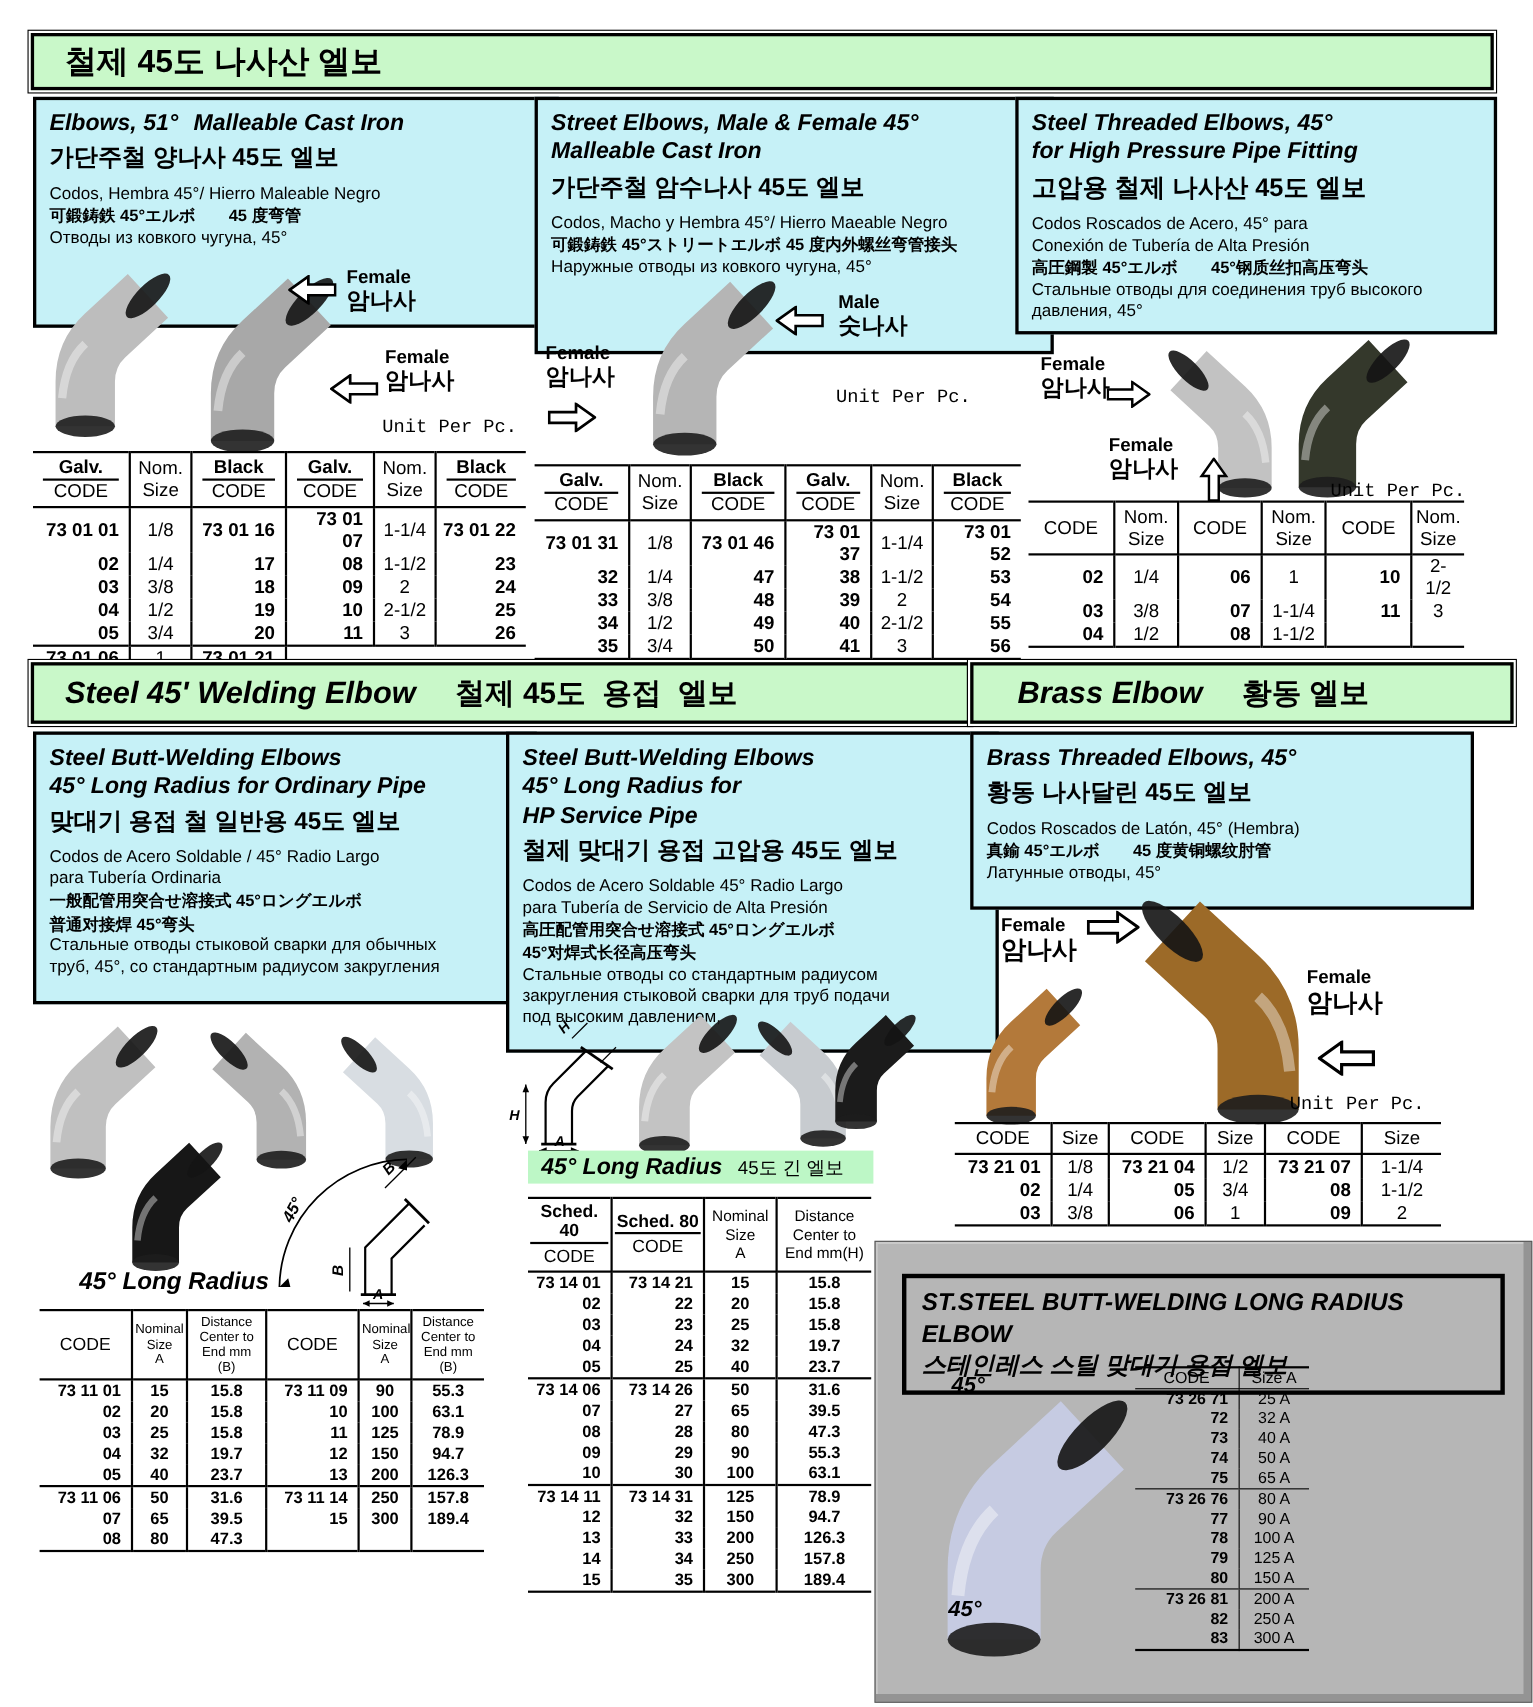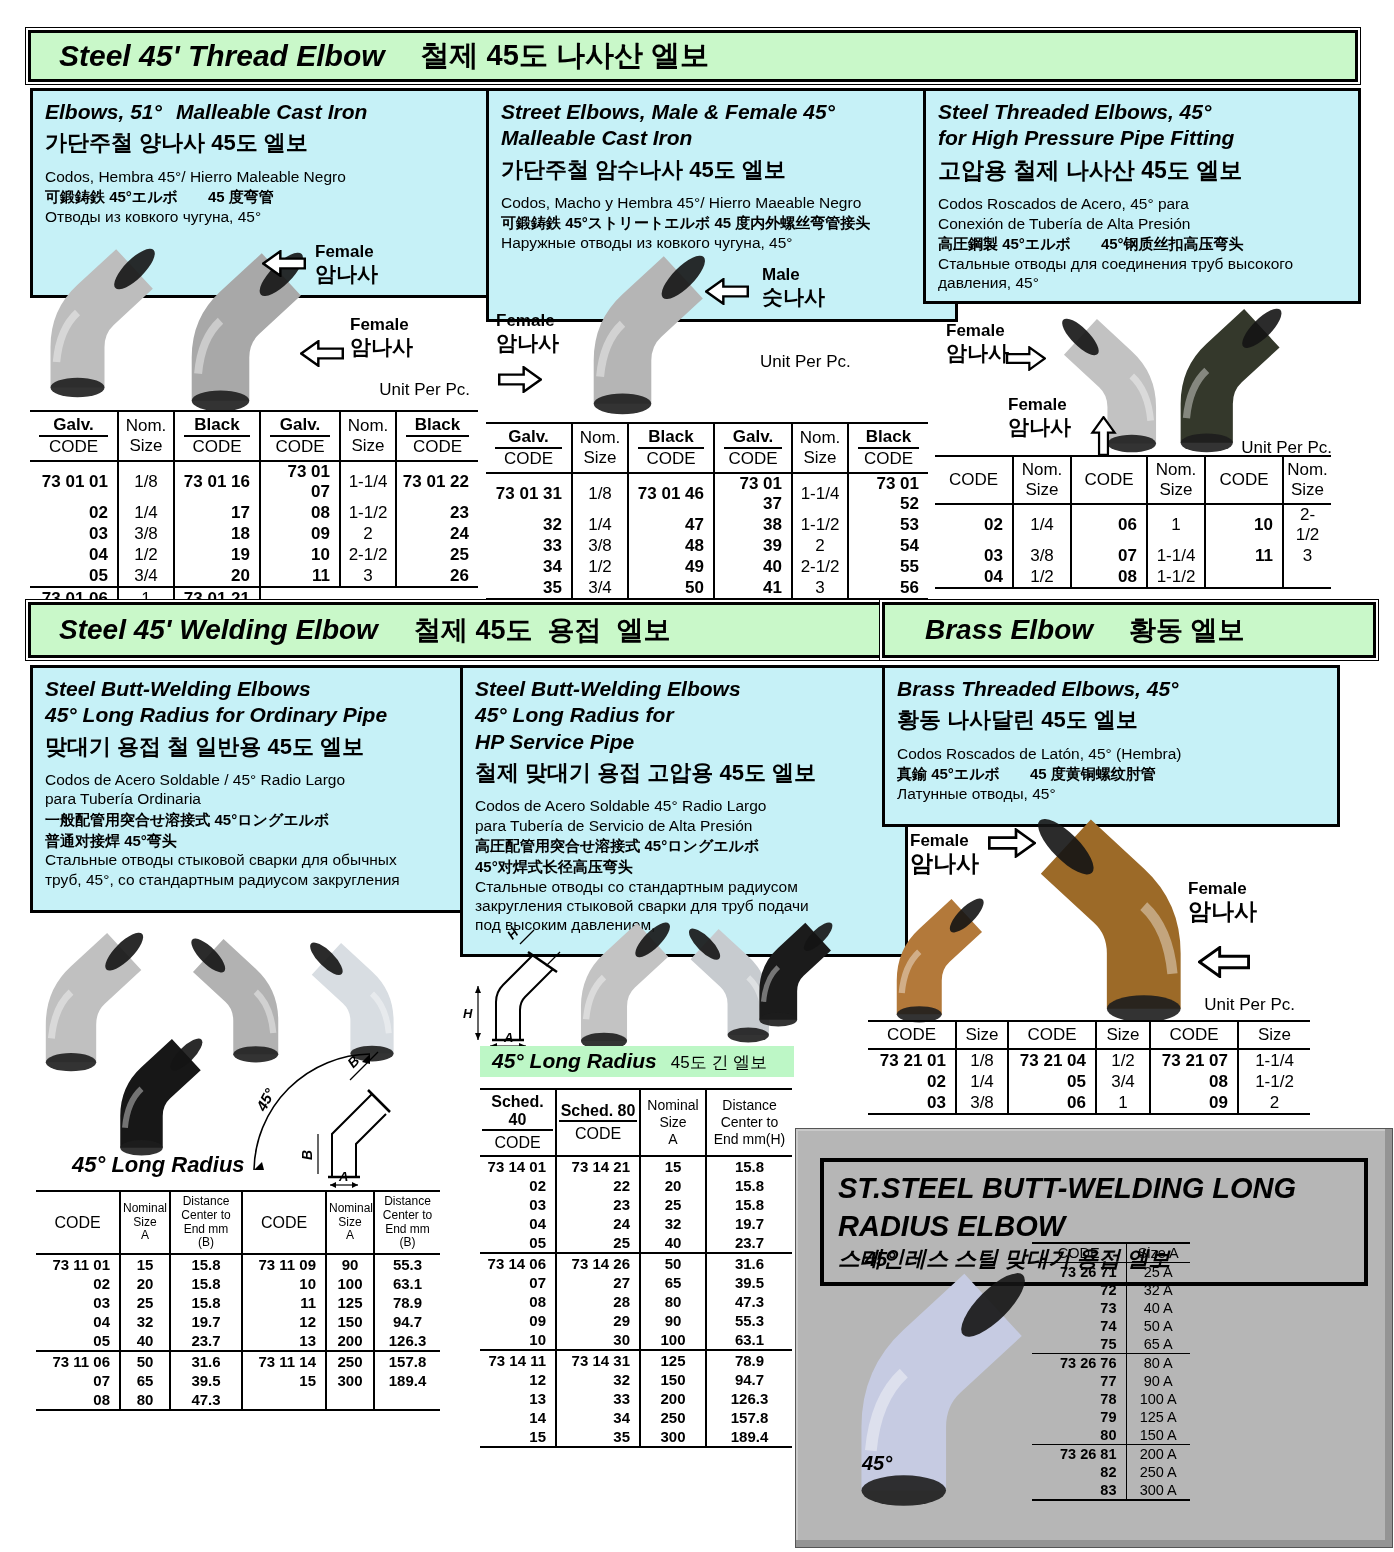--- a/index.html
+++ b/index.html
@@ -22,21 +22,21 @@
   .cyan .es{font-size:15.5px;margin-top:10px;}
   .cyan .cjk{font-size:15px;font-weight:bold;margin-top:2px;}
   .cyan .ru{font-size:15.5px;}
   
   .ph{position:absolute;}
   .flip{transform:scaleX(-1);}
   
   .flabel{position:absolute;font-weight:bold;line-height:1.1;}
   .flabel .en{font-size:17px;}
   .flabel .ko{font-size:21px;}
-  .unit{position:absolute;font-size:17px;text-align:right;}
+  .unit{position:absolute;font-size:17px;text-align:right;font-family:Liberation Mono, monospace;}
   
   table.dtable{position:absolute;border-collapse:collapse;table-layout:fixed;
                border-top:2px solid #000;border-bottom:2px solid #000;background:#fff0;}
   .dtable th,.dtable td{border-right:2px solid #000;padding:0 5px;font-weight:normal;}
   .dtable th:last-child,.dtable td:last-child{border-right:none;}
   .dtable thead th{border-bottom:2px solid #000;vertical-align:middle;text-align:center;font-size:17px;padding:3px 2px;}
   .dtable td{height:21px;font-size:17px;}
   .dtable .ul{border-bottom:2px solid #000;margin:0 7px;font-weight:bold;}
   .dtable .ulf{border-bottom:2px solid #000;font-weight:bold;}
   .dtable tr.gs td{border-top:2px solid #000;}
@@ -56,21 +56,21 @@
   .t7 tr.gs td{border-top:1.5px solid #000;}
   
   .lr-label{position:absolute;font-style:italic;font-weight:bold;font-size:22px;}
   .lr-green{position:absolute;background:#bdf7c6;padding:3px 12px;display:flex;align-items:baseline;gap:14px;}
   .lr-green .a{font-style:italic;font-weight:bold;font-size:21px;}
   .lr-green .b{font-size:17px;}
   
   .panel{position:absolute;background:#b6b6b6;border:1px solid #555;
          box-shadow:inset -7px -7px 0 #949494,inset 2px 2px 0 #c9c9c9;}
   .panel-title{position:absolute;border:4px solid #000;padding:8px 14px;line-height:1.3;}
-  .panel-title .l1{font-style:italic;font-weight:bold;font-size:29px;}
+  .panel-title .l1{font-style:italic;font-weight:bold;font-size:22px;}
   .panel-title .l2{font-weight:bold;font-size:22px;font-style:italic;}
   .angle{position:absolute;font-style:italic;font-weight:bold;font-size:20px;}
 </style>
 </head>
 <body>
 
 <div class="root">
 
   <svg width="0" height="0" style="position:absolute">
     <defs>
@@ -86,21 +86,20 @@
       <g id="arrowR">
           <polygon points="35,11 21,1 21,7 1,7 1,15 21,15 21,21" fill="#fff" stroke="#000" stroke-width="2"></polygon>
         </g>
       <g id="arrowU">
           <polygon points="11,1 1,15 7,15 7,35 15,35 15,15 21,15" fill="#fff" stroke="#000" stroke-width="2"></polygon>
         </g>
     </defs>
   </svg>
 
   <div class="banner" style="left:28px;top:30px;width:1296px;height:46px">
-    <span class="b-en">Steel 45' Thread Elbow</span>
     <span class="b-ko pre">철제 45도 나사산 엘보</span>
   </div>
 
   <div class="cyan" style="left:30px;top:88px;width:448px;height:188px">
     <div class="tline">
         <span class="ti">Elbows, 51°</span>
       <span class="ti2">Malleable Cast Iron</span>
       </div>
     <div class="ko">가단주철 양나사 45도 엘보</div>
     <div class="es">Codos, Hembra 45°/  Hierro Maleable Negro</div>

